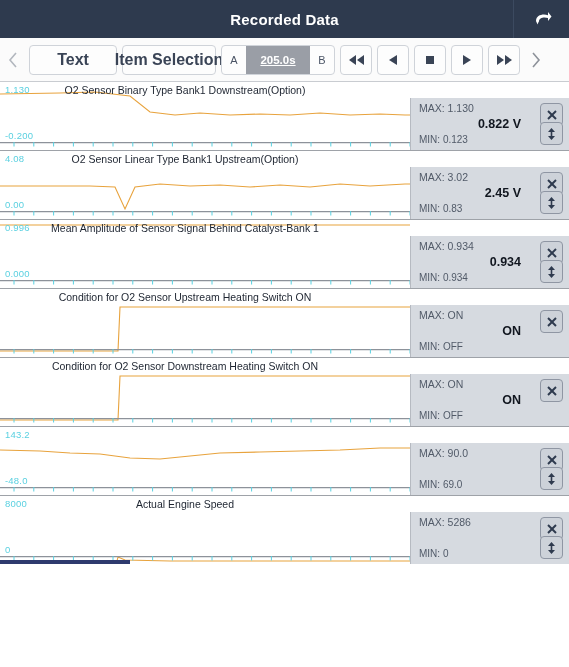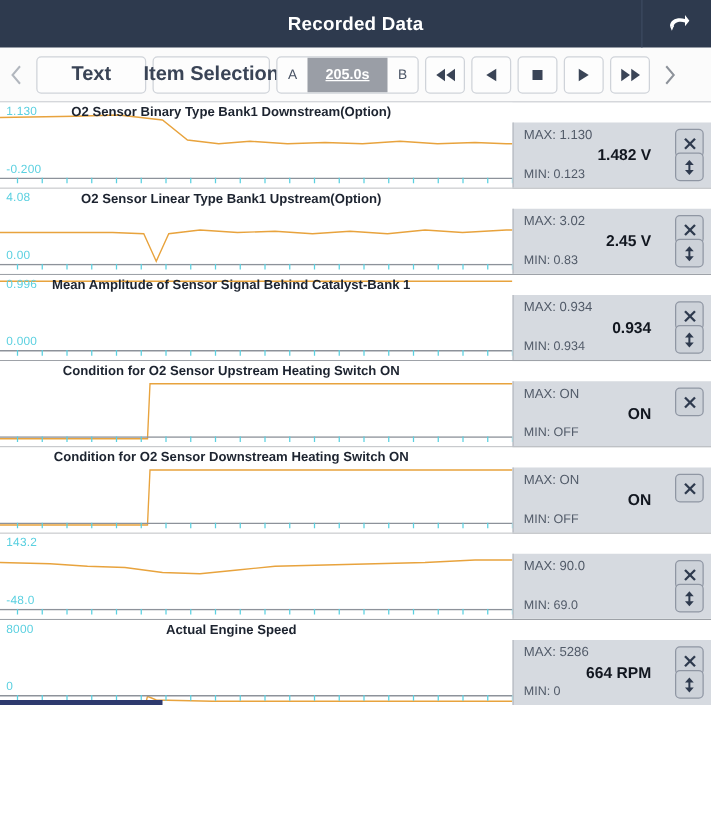--- a/index.html
+++ b/index.html
@@ -79,21 +79,21 @@
   }
   .row:last-child { border-bottom: none; }
 
   .graph {
     flex: 1 1 auto; position: relative; overflow: hidden;
     background: #ffffff;
   }
   .graph-title {
     position: absolute; top: 2px; left: 0; right: 0;
     text-align: center; font-size: 10.5px; color: #1d2430;
-    font-weight: bold; z-index: 3; pointer-events: none;
+    font-weight: normal; z-index: 3; pointer-events: none;
     padding-right: 40px;
   }
   .ymax, .ymin {
     position: absolute; left: 5px; font-size: 9.5px;
     color: #5ad0e0; z-index: 3; letter-spacing: .2px;
   }
   .ymax { top: 2px; }
   .ymin { bottom: 9px; }
   .trace { position: absolute; inset: 0; z-index: 2; }
   .axis {
@@ -233,21 +233,21 @@
             <line x1="311" y1="0" x2="311" y2="4.5" stroke="#5ad0e0" stroke-width="1"></line>
             <line x1="330.8" y1="0" x2="330.8" y2="4.5" stroke="#5ad0e0" stroke-width="1"></line>
             <line x1="350.6" y1="0" x2="350.6" y2="4.5" stroke="#5ad0e0" stroke-width="1"></line>
             <line x1="370.40000000000003" y1="0" x2="370.40000000000003" y2="4.5" stroke="#5ad0e0" stroke-width="1"></line>
             <line x1="390.2" y1="0" x2="390.2" y2="4.5" stroke="#5ad0e0" stroke-width="1"></line>
             <line x1="410" y1="0" x2="410" y2="4.5" stroke="#5ad0e0" stroke-width="1"></line>
           </svg>
         </div>
         <div class="readout">
           <div class="r-max">MAX: 1.130</div>
-          <div class="r-value">1.482 V</div>
+          <div class="r-value">0.822 V</div>
           <div class="r-min">MIN: 0.123</div>
           <div class="sqbtn btn-close">
             <svg width="12" height="12" viewBox="0 0 12 12">
               <line x1="2" y1="2" x2="10" y2="10" stroke="#2e3a4e" stroke-width="1.9"></line>
               <line x1="10" y1="2" x2="2" y2="10" stroke="#2e3a4e" stroke-width="1.9"></line>
             </svg>
           </div>
           <div class="sqbtn btn-resize">
             <svg width="11" height="14" viewBox="0 0 11 14">
               <polygon points="5.5,1 9,5 2,5" fill="#2e3a4e"></polygon>
@@ -526,21 +526,20 @@
             <line x1="330.8" y1="0" x2="330.8" y2="4.5" stroke="#5ad0e0" stroke-width="1"></line>
             <line x1="350.6" y1="0" x2="350.6" y2="4.5" stroke="#5ad0e0" stroke-width="1"></line>
             <line x1="370.40000000000003" y1="0" x2="370.40000000000003" y2="4.5" stroke="#5ad0e0" stroke-width="1"></line>
             <line x1="390.2" y1="0" x2="390.2" y2="4.5" stroke="#5ad0e0" stroke-width="1"></line>
             <line x1="410" y1="0" x2="410" y2="4.5" stroke="#5ad0e0" stroke-width="1"></line>
           </svg>
           <div class="hscroll"></div>
         </div>
         <div class="readout">
           <div class="r-max">MAX: 5286</div>
-          <div class="r-value">664 RPM</div>
           <div class="r-min">MIN: 0</div>
           <div class="sqbtn btn-close">
             <svg width="12" height="12" viewBox="0 0 12 12">
               <line x1="2" y1="2" x2="10" y2="10" stroke="#2e3a4e" stroke-width="1.9"></line>
               <line x1="10" y1="2" x2="2" y2="10" stroke="#2e3a4e" stroke-width="1.9"></line>
             </svg>
           </div>
           <div class="sqbtn btn-resize">
             <svg width="11" height="14" viewBox="0 0 11 14">
               <polygon points="5.5,1 9,5 2,5" fill="#2e3a4e"></polygon>

